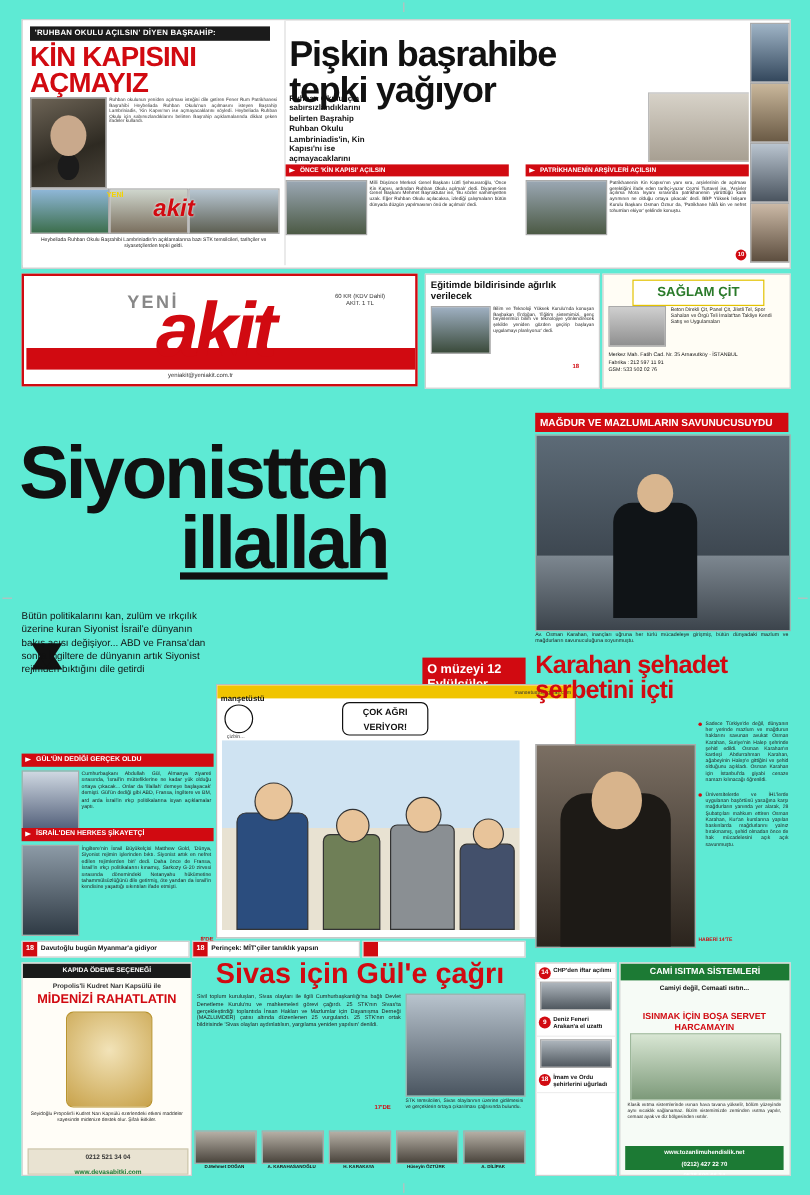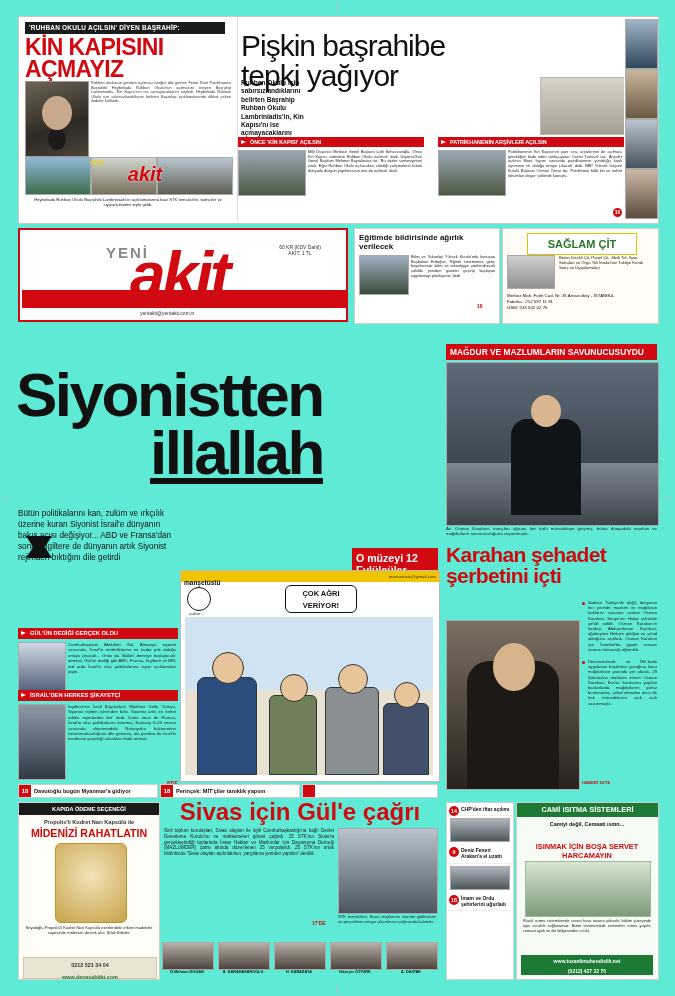--- a/index.html
+++ b/index.html
@@ -25,21 +25,21 @@
   .ts-text{left:72px;top:64px;width:140px;font-size:3.9px;line-height:4.6px;color:#333;text-align:justify;}
   .ts-imgrow{left:6px;top:140px;width:206px;height:36px;}
   .ts-img{position:absolute;top:0;height:36px;border:1px solid #aaa;}
   .ts-i1{left:0;width:64px;background:linear-gradient(180deg,#8fb7d8,#3c6e4c);}
   .ts-i2{left:66px;width:64px;background:linear-gradient(180deg,#cfd6cd,#7a6f5e);}
   .ts-i3{left:132px;width:74px;background:linear-gradient(180deg,#b8c7d3,#5d5f52);}
   .ts-akit{left:66px;top:146px;width:120px;text-align:center;font-size:20px;font-weight:bold;color:#d10a11;font-style:italic;text-shadow:0 0 2px #fff;}
   .ts-yeni{left:70px;top:143px;font-size:6px;color:#f3d300;font-weight:bold;}
   .ts-caption{left:6px;top:180px;width:206px;font-size:4.2px;line-height:5.2px;color:#222;text-align:center;}
   .ts-mid2{left:219px;top:0;width:386px;height:118px;overflow:hidden;}
-  .ts-bigtitle{left:222px;top:14px;width:380px;font-size:30px;line-height:30px;font-weight:normal;color:#111;letter-spacing:-1px;}
+  .ts-bigtitle{left:222px;top:14px;width:380px;font-size:30px;line-height:30px;font-weight:bold;color:#111;letter-spacing:-1px;}
   .ts-lead{left:222px;top:62px;width:76px;font-size:6.6px;line-height:8.4px;font-weight:bold;color:#111;}
   .ts-photoA{left:302px;top:60px;width:300px;height:56px;background:linear-gradient(180deg,#d7d2c8,#a79f92);border:1px solid #bbb;}
 
   .ts-subrow{left:219px;top:120px;width:386px;height:84px;}
   .sub{position:absolute;top:0;width:186px;height:82px;}
   .sub2{left:200px;}
   .sub-hd{position:absolute;left:0;top:0;height:10px;width:100%;background:#d10a11;color:#fff;font-size:5.4px;font-weight:bold;line-height:10px;padding-left:12px;box-sizing:border-box;}
   .sub-hd:before{content:"";position:absolute;left:3px;top:2.5px;border-left:5px solid #fff;border-top:2.5px solid transparent;border-bottom:2.5px solid transparent;}
   .sub-img{position:absolute;left:0;top:13px;width:66px;height:44px;background:linear-gradient(180deg,#9aa7b3,#4c5a45);border:1px solid #aaa;}
   .sub-tx{position:absolute;left:70px;top:13px;width:114px;font-size:3.9px;line-height:4.7px;text-align:justify;color:#222;}
@@ -87,21 +87,21 @@
   
   .star{position:absolute;left:0;top:0;width:26px;height:26px;}
   .star i{position:absolute;left:0;top:4px;width:0;height:0;border-left:13px solid transparent;border-right:13px solid transparent;border-bottom:20px solid #111;}
   .star i.down{transform:rotate(180deg);top:2px;}
 
   
   .musebox{left:352px;top:548px;width:86px;height:58px;background:#d10a11;color:#fff;}
   .musebox div{padding:4px 4px 0 4px;font-size:10.6px;line-height:12px;font-weight:bold;}
 
   
-  .cartoon{left:180px;top:570px;width:258px;height:210px;border:1px solid #bbb;background:#fff;overflow:hidden;}
+  .cartoon{left:180px;top:570px;width:258px;height:210px;border:1px solid #bbb;background:#fff;overflow:hidden;padding-left:40px;}
   .car-hd{left:0;top:0;width:100%;height:11px;background:#f0c400;}
   .car-hd b{font-size:6.5px;line-height:11px;padding-left:3px;color:#111;}
   .car-mail{position:absolute;right:3px;top:0;font-size:4.4px;line-height:11px;color:#333;}
   .bubble{left:104px;top:14px;width:70px;height:26px;border:1px solid #111;border-radius:6px;background:#fff;text-align:center;}
   .bubble b{font-size:7.5px;line-height:12px;display:block;padding-top:2px;color:#111;}
   .car-face{left:6px;top:16px;width:22px;height:22px;border-radius:50%;border:1px solid #111;background:#fff;}
   .car-name{left:8px;top:40px;font-size:4.4px;color:#333;}
   .car-scene{left:4px;top:46px;width:248px;height:158px;background:linear-gradient(180deg,#cfe3f2 0 46%, #e8e2d2 46% 100%);}
   .car-man{position:absolute;bottom:0;border:1px solid #333;}
   .cm1{left:12px;bottom:0;width:58px;height:96px;background:#2b4d7e;border-radius:8px 8px 0 0;}

